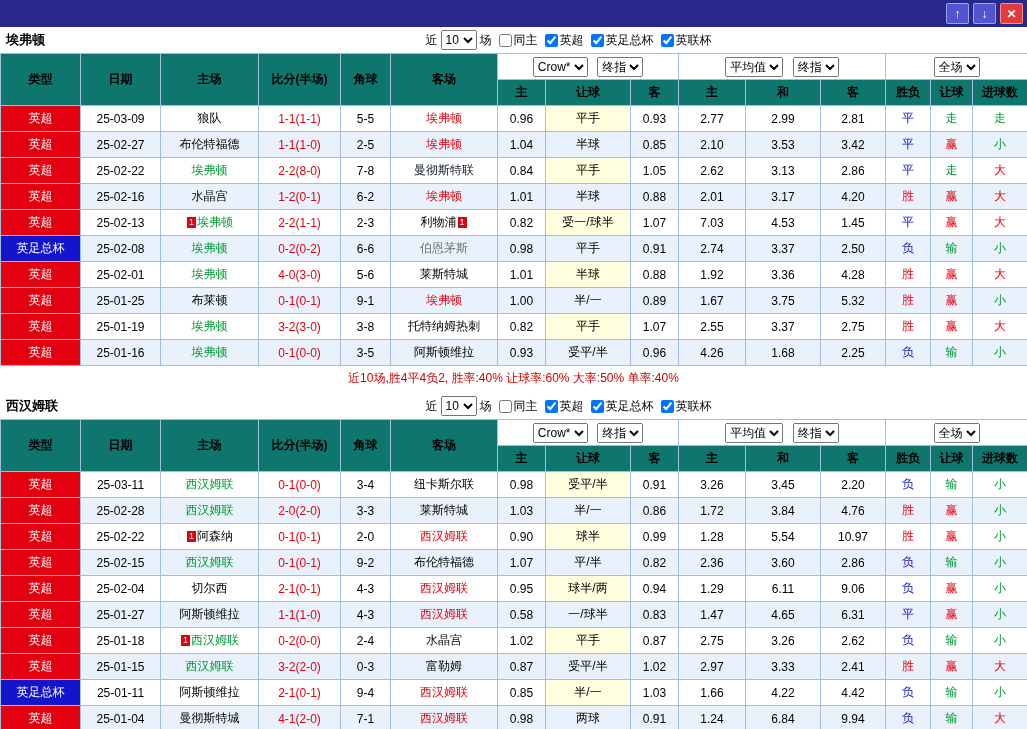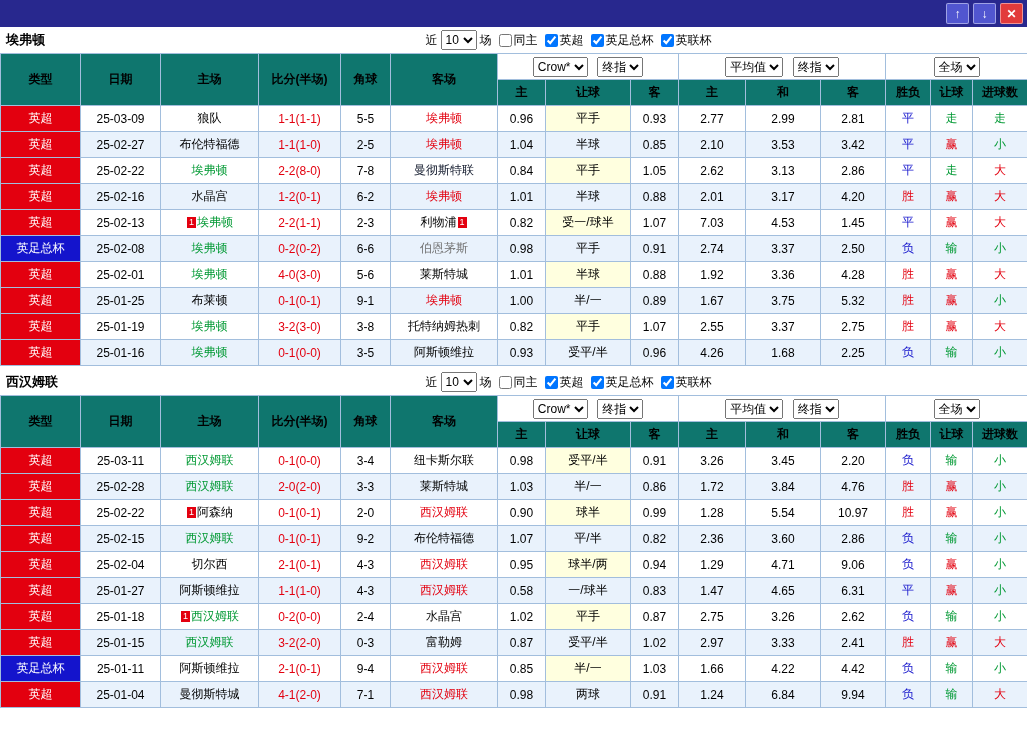--- a/index.html
+++ b/index.html
@@ -290,20 +290,21 @@
           <td>0.96</td>
           <td>4.26</td>
           <td>1.68</td>
           <td>2.25</td>
           <td style="color: rgb(20, 20, 204);">负</td>
           <td style="color: rgb(0, 153, 51);">输</td>
           <td style="color: rgb(0, 153, 51);">小</td>
         </tr>
       </tbody>
   </table>
+  <div class="summary">近10场,胜4平4负2, 胜率:40% 让球率:60% 大率:50% 单率:40%</div>
 </div>
 
 <div class="section-gap"></div>
 
 <div class="panel">
   <div class="filter-row">
     <span class="team-label">西汉姆联</span>
     <div class="filter-group">
       <span>近</span>
       <select><option>10</option></select>
@@ -449,21 +450,21 @@
           <td class="league" style="background: rgb(227, 0, 15);">英超</td>
           <td>25-02-04</td>
           <td><span style="color: rgb(0, 0, 0);">切尔西</span></td>
           <td class="score">2-1(0-1)</td>
           <td>4-3</td>
           <td><span style="color: rgb(227, 0, 15);">西汉姆联</span></td>
           <td>0.95</td>
           <td class="hcap">球半/两</td>
           <td>0.94</td>
           <td>1.29</td>
-          <td>4.71</td>
+          <td>6.11</td>
           <td>9.06</td>
           <td style="color: rgb(20, 20, 204);">负</td>
           <td style="color: rgb(227, 0, 15);">赢</td>
           <td style="color: rgb(0, 153, 51);">小</td>
         </tr>
         <tr>
           <td class="league" style="background: rgb(227, 0, 15);">英超</td>
           <td>25-01-27</td>
           <td><span style="color: rgb(0, 0, 0);">阿斯顿维拉</span></td>
           <td class="score">1-1(1-0)</td>

